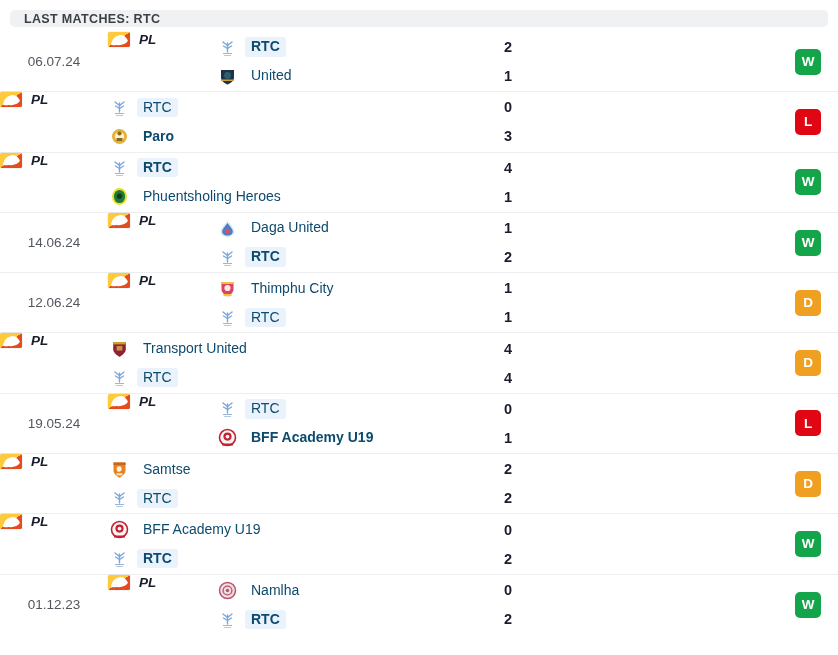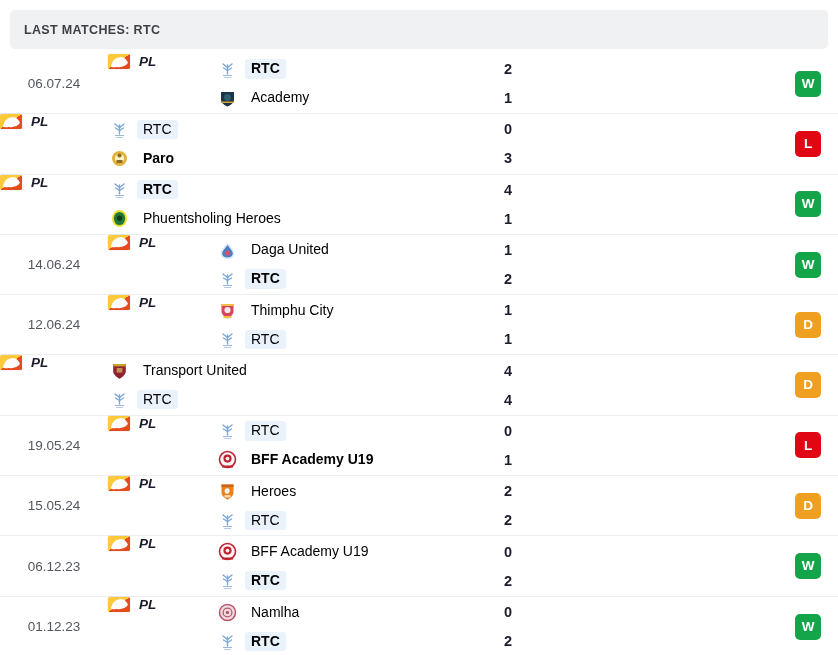--- a/index.html
+++ b/index.html
@@ -16,21 +16,21 @@
   }
 
   .widget {
     width: 838px;
     background: #ffffff;
   }
 
   
   .widget-header {
     margin: 10px 10px 4px 10px;
-    height: 39px;
+    height: 17px;
     background: #f0f1f3;
     border-radius: 5px;
     display: flex;
     align-items: center;
     padding-left: 14px;
     box-sizing: border-box;
   }
   .widget-header .title {
     font-size: 12.5px;
     font-weight: bold;
@@ -113,21 +113,21 @@
   }
   .crest {
     width: 19px;
     height: 19px;
     margin-right: 8px;
     flex-shrink: 0;
     display: block;
   }
   .team-name {
     font-size: 14px;
-    color: #000000;
+    color: #0c4a6e;
     padding: 2px 6px;
     border-radius: 3px;
     white-space: nowrap;
     line-height: 1.1;
   }
   .team-name.highlight { background: #eaf2fb; }
   .team-name.bold { font-weight: bold; }
 
   .col-scores {
     width: 276px;
@@ -206,21 +206,21 @@
       <span class="team-name highlight bold">RTC</span>
     </div>
       <div class="team-line">
       <span>
               <svg class="crest" viewBox="0 0 19 19" xmlns="http://www.w3.org/2000/svg">
                 <path d="M3 3 H16 V11 C16 15 9.5 17.5 9.5 17.5 C9.5 17.5 3 15 3 11 Z" fill="#1d3448"></path>
       <circle cx="9.5" cy="8.5" r="3.4" fill="#2e5f6e"></circle>
       <path d="M3 12.5 H16 V14 H3 Z" fill="#d4a437"></path>
               </svg>
             </span>
-      <span class="team-name">Academy</span>
+      <span class="team-name">United</span>
     </div>
     </div>
     <div class="col-scores">
       <div class="score-line">2</div>
       <div class="score-line">1</div>
     </div>
     <div class="col-result">
       <span class="badge W">W</span>
     </div>
   </div>
@@ -483,38 +483,37 @@
     </div>
     <div class="col-scores">
       <div class="score-line">0</div>
       <div class="score-line">1</div>
     </div>
     <div class="col-result">
       <span class="badge L">L</span>
     </div>
   </div>
       <div class="match-row">
-    <div class="col-date">15.05.24</div>
     <div class="col-league">
       <span class="flag">
             <span class="dragon"></span>
           </span>
       <span class="league-code">PL</span>
     </div>
     <div class="col-teams">
       <div class="team-line">
       <span>
               <svg class="crest" viewBox="0 0 19 19" xmlns="http://www.w3.org/2000/svg">
                 <path d="M3.5 2.5 H15.5 V10.8 C15.5 14.8 9.5 17.8 9.5 17.8 C9.5 17.8 3.5 14.8 3.5 10.8 Z" fill="#e8821e"></path>
       <path d="M3.5 2.5 H15.5 V5 H3.5 Z" fill="#c8651a"></path>
       <path d="M7 7 c2-1.5 4-1 4.6 1 c.6 2-1 3.8-2.6 3.8 c-1.7 0-3-1.5-2-4.8 Z" fill="#f7f2e8"></path>
       <path d="M6.5 13.2 h6 v2.2 h-6 z" fill="#f7f2e8" opacity=".85"></path>
               </svg>
             </span>
-      <span class="team-name">Heroes</span>
+      <span class="team-name">Samtse</span>
     </div>
       <div class="team-line">
       <span>
               <svg class="crest" viewBox="0 0 19 19" xmlns="http://www.w3.org/2000/svg">
                 <g fill="none" stroke="#7da7d9" stroke-width="1.4" stroke-linecap="round">
         <path d="M9.5 14 L9.5 5"></path>
                   <path d="M9.5 7.5 L5 4"></path>
                   <path d="M9.5 7.5 L14 4"></path>
         <path d="M9.5 10.5 L5.5 8"></path>
                   <path d="M9.5 10.5 L13.5 8"></path>
@@ -528,21 +527,20 @@
     </div>
     <div class="col-scores">
       <div class="score-line">2</div>
       <div class="score-line">2</div>
     </div>
     <div class="col-result">
       <span class="badge D">D</span>
     </div>
   </div>
       <div class="match-row">
-    <div class="col-date">06.12.23</div>
     <div class="col-league">
       <span class="flag">
             <span class="dragon"></span>
           </span>
       <span class="league-code">PL</span>
     </div>
     <div class="col-teams">
       <div class="team-line">
       <span>
               <svg class="crest" viewBox="0 0 19 19" xmlns="http://www.w3.org/2000/svg">

